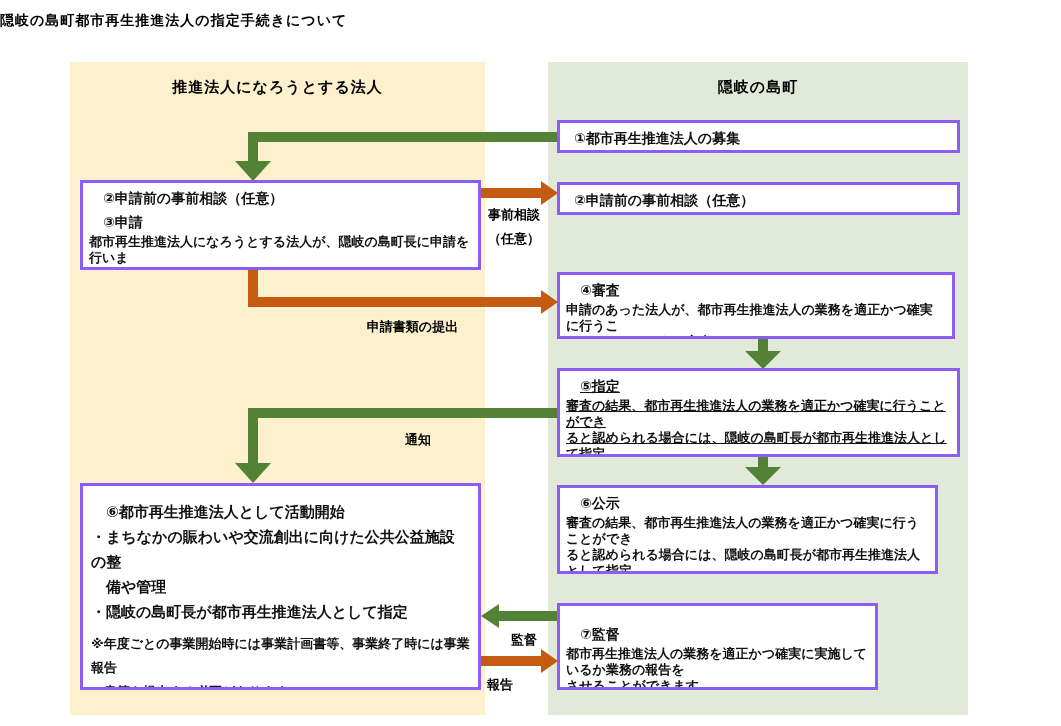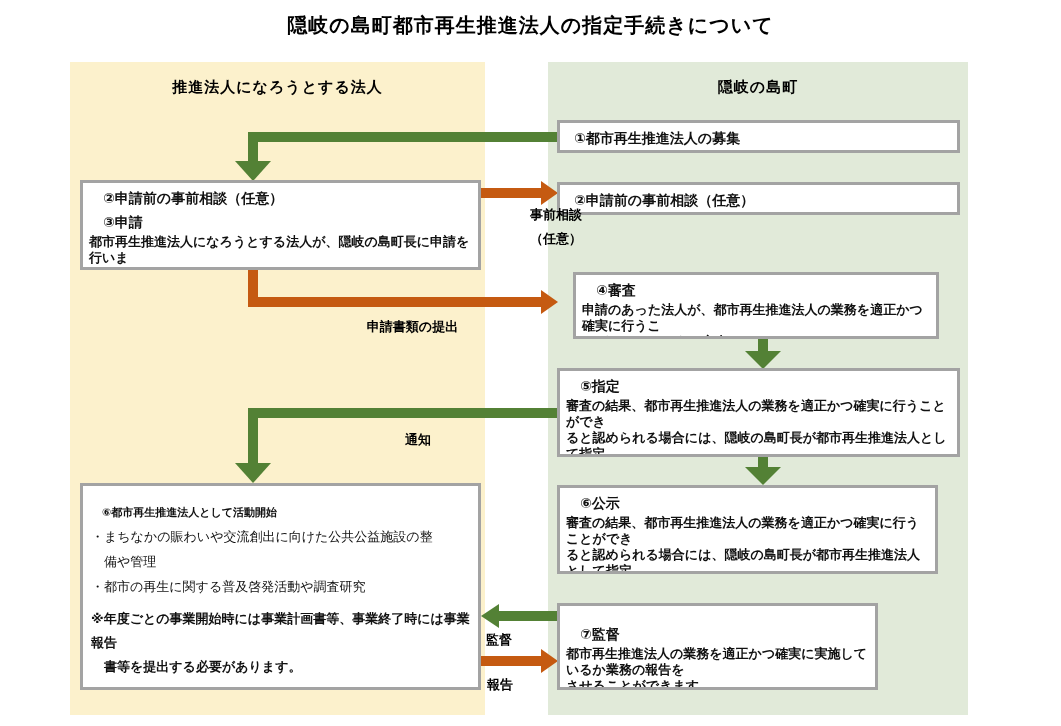--- a/index.html
+++ b/index.html
@@ -1,45 +1,45 @@
 <!DOCTYPE html>
 <html style="--bg-left: #FCF1CC; --bg-right: #E1EAD9; --arrow-green: #538135; --arrow-orange: #C55A11;"><head>
 <meta charset="utf-8">
 <style>
   html,body{margin:0;padding:0;background:#fff;}
   .canvas{
     position:relative;width:1061px;height:726px;background:#fff;overflow:hidden;
     font-family:"Liberation Sans","DejaVu Sans",sans-serif;color:#111;
   }
   .title{
-    position:absolute;left:0;top:12px;width:1061px;margin:0;text-align:center;
-    font-size:20px;font-weight:bold;letter-spacing:1px;color:#000;
+    position:absolute;left:0;top:12px;width:1061px;margin:0;
+    font-size:14px;font-weight:bold;letter-spacing:1px;color:#000;
   }
   .col{position:absolute;top:62px;height:653px;}
   .col-left{left:70px;width:415px;background:var(--bg-left,#FCF1CC);}
   .col-right{left:548px;width:420px;background:var(--bg-right,#E1EAD9);}
   .col-header{
     margin-top:16px;text-align:center;font-size:15px;font-weight:bold;color:#000;letter-spacing:1px;
   }
   .arrows{position:absolute;left:0;top:0;width:1061px;height:726px;}
   .ag{stroke:var(--arrow-green,#538135);fill:none;}
   .agf{fill:var(--arrow-green,#538135);stroke:none;}
   .ao{stroke:var(--arrow-orange,#C55A11);fill:none;}
   .aof{fill:var(--arrow-orange,#C55A11);stroke:none;}
   .box{
-    position:absolute;background:#fff;border:3px solid #a3a3a3;box-sizing:border-box;
+    position:absolute;background:#fff;border:3px solid #8b5cf6;box-sizing:border-box;
     overflow:hidden;
   }
   .box-title{font-size:14px;font-weight:bold;line-height:24px;text-indent:1em;white-space:pre-line;}
   .box-body{font-size:13px;font-weight:bold;line-height:16px;white-space:pre-line;}
   .pad{padding:3px 6px;}
   .arrow-label{
     position:absolute;font-size:13px;font-weight:bold;color:#000;text-align:center;white-space:pre-line;
   }
-  .bullets{font-size:13px;font-weight:normal;line-height:25px;white-space:pre-line;}
+  .bullets{font-size:15px;font-weight:bold;line-height:25px;white-space:pre-line;}
   .note{font-size:13px;font-weight:bold;line-height:24px;white-space:pre-line;margin-top:8px;}
 </style>
 </head>
 <body>
 
 <div class="canvas">
 
   <h1 class="title">隠岐の島町都市再生推進法人の指定手続きについて</h1>
 
   <div class="col col-left">
@@ -77,27 +77,27 @@
   </svg>
 
   <div class="box" style="left:557px;top:120px;width:403px;height:33px;">
     <div class="box-title" style="margin-top:3px;">①都市再生推進法人の募集</div>
   </div>
 
   <div class="box" style="left:557px;top:182px;width:403px;height:33px;">
     <div class="box-title" style="margin-top:3px;">②申請前の事前相談（任意）</div>
   </div>
 
-  <div class="box pad" style="left:573px;top:272px;width:366px;height:67px;">
+  <div class="box pad" style="left:557px;top:272px;width:398px;height:67px;">
     <div class="box-title">④審査</div>
     <div class="box-body">申請のあった法人が、都市再生推進法人の業務を適正かつ確実に行うこ
 とができるかどうか審査します。</div>
   </div>
 
-  <div class="box pad" style="left:557px;top:368px;width:403px;height:89px;">
+  <div class="box pad" style="left:557px;top:368px;width:403px;height:89px;text-decoration:underline;">
     <div class="box-title">⑤指定</div>
     <div class="box-body">審査の結果、都市再生推進法人の業務を適正かつ確実に行うことができ
 ると認められる場合には、隠岐の島町長が都市再生推進法人として指定
 します。</div>
   </div>
 
   <div class="box pad" style="left:557px;top:485px;width:381px;height:89px;">
     <div class="box-title">⑥公示</div>
     <div class="box-body">審査の結果、都市再生推進法人の業務を適正かつ確実に行うことができ
 ると認められる場合には、隠岐の島町長が都市再生推進法人として指定
@@ -111,28 +111,28 @@
   </div>
 
   <div class="box pad" style="left:80px;top:180px;width:401px;height:90px;">
     <div class="box-title">②申請前の事前相談（任意）</div>
     <div class="box-title">③申請</div>
     <div class="box-body">都市再生推進法人になろうとする法人が、隠岐の島町長に申請を行いま
 す。</div>
   </div>
 
   <div class="box" style="left:80px;top:483px;width:401px;height:207px;padding:14px 8px 4px 8px;">
-    <div class="box-title" style="font-size:11px;">⑥都市再生推進法人として活動開始</div>
+    <div class="box-title" style="font-size:15px;">⑥都市再生推進法人として活動開始</div>
     <div class="bullets">・まちなかの賑わいや交流創出に向けた公共公益施設の整
 　備や管理</div>
-    <div class="bullets">・都市の再生に関する普及啓発活動や調査研究</div>
+    <div class="bullets">・隠岐の島町長が都市再生推進法人として指定</div>
     <div class="note">※年度ごとの事業開始時には事業計画書等、事業終了時には事業報告
 　書等を提出する必要があります。</div>
   </div>
 
-  <div class="arrow-label" style="left:478px;top:203px;width:72px;line-height:24px;margin-left:42px;">事前相談
+  <div class="arrow-label" style="left:478px;top:203px;width:72px;line-height:24px;">事前相談
 （任意）</div>
   <div class="arrow-label" style="left:350px;top:318px;width:125px;">申請書類の提出</div>
   <div class="arrow-label" style="left:396px;top:431px;width:44px;">通知</div>
-  <div class="arrow-label" style="left:475px;top:631px;width:48px;">監督</div>
+  <div class="arrow-label" style="left:500px;top:631px;width:48px;">監督</div>
   <div class="arrow-label" style="left:476px;top:676px;width:48px;">報告</div>
 
 </div>
 
 </body></html>

